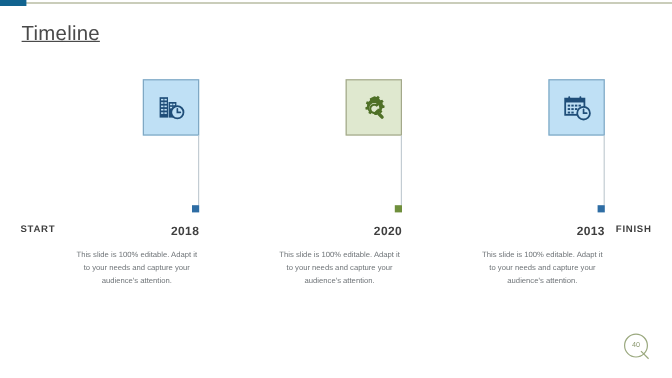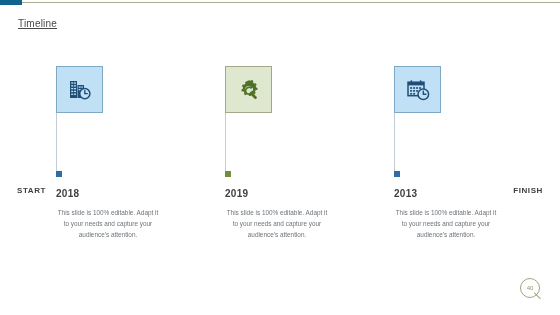--- a/index.html
+++ b/index.html
@@ -35,21 +35,21 @@
     width: 22px;
     height: 5px;
     background: #11638f;
   }
 
   
   .page-title {
     position: absolute;
     left: 18px;
     top: 18px;
-    font-size: 10px;
+    font-size: 17px;
     color: #4a4a4a;
     letter-spacing: 0.2px;
     font-weight: 400;
     text-decoration: underline;
   }
 
   
   .slide {
     position: absolute;
     inset: 0;
@@ -73,21 +73,21 @@
     left: 56px;
     right: 56px;
     top: 66px;
     display: flex;
     justify-content: space-between;
   }
   .col {
     width: 110px;
     display: flex;
     flex-direction: column;
-    align-items: flex-start;
+    align-items: flex-end;
   }
 
   
   .icon-tile {
     width: 47px;
     height: 47px;
     box-sizing: border-box;
     display: flex;
     align-items: center;
     justify-content: center;
@@ -227,21 +227,21 @@
             <path d="M13 3.3 l1.9 .55 .95 -1.1 1.55 1.25 -.5 1.35 1.25 1.25 1.4 -.45 1.2 1.6 -1.1 .95 .5 1.85 1.4 .5 -.3 1.95 -1.45 .1 -.85 1.7 .75 1.25 -1.45 1.35 -1.2 -.8 -1.75 .7 -.25 1.45 -1.95 .15 -.55 -1.35 -1.85 -.35 -1 1.05 -1.7 -1 .4 -1.4 -1.15 -1.5 -1.45 .05 -.45 -1.9 1.35 -.55 .3 -1.85 -1.15 -.9 .85 -1.75 1.4 .35 1.35 -1.3 -.35 -1.4z" fill="#4f7027"></path>
             <circle cx="13" cy="13" r="4.1" fill="#dfe8cf"></circle>
             <path d="M15.4 11.3 a3.4 3.4 0 1 0 1.0 2.4" fill="none" stroke="#4f7027" stroke-width="1.6"></path>
             <path d="M15.2 14.3 L20.4 19.6 a1.4 1.4 0 0 1 -2 2 L13.2 16.3 z" fill="#4f7027"></path>
             <path d="M13.6 10.2 l2.4 -2.4 1.6 1.6 -2.4 2.4z" fill="#4f7027"></path>
           </svg>
         </span>
       </div>
       <div class="connector"></div>
       <div class="marker green"></div>
-      <div class="year">2019</div>
+      <div class="year">2020</div>
       <div class="copy">This slide is 100% editable. Adapt it to your needs and capture your audience's attention.</div>
     </div>
 
     <div class="col">
       <div class="icon-tile blue">
         <span>
           <svg width="26" height="26" viewBox="0 0 26 26">
             <rect x="3" y="5.2" width="16" height="13.5" fill="#bfe0f5" stroke="#1f4e79" stroke-width="1.5"></rect>
             <rect x="3" y="5.2" width="16" height="3.2" fill="#1f4e79"></rect>
             <rect x="5.6" y="3.2" width="1.5" height="3.4" rx="0.6" fill="#1f4e79"></rect>

